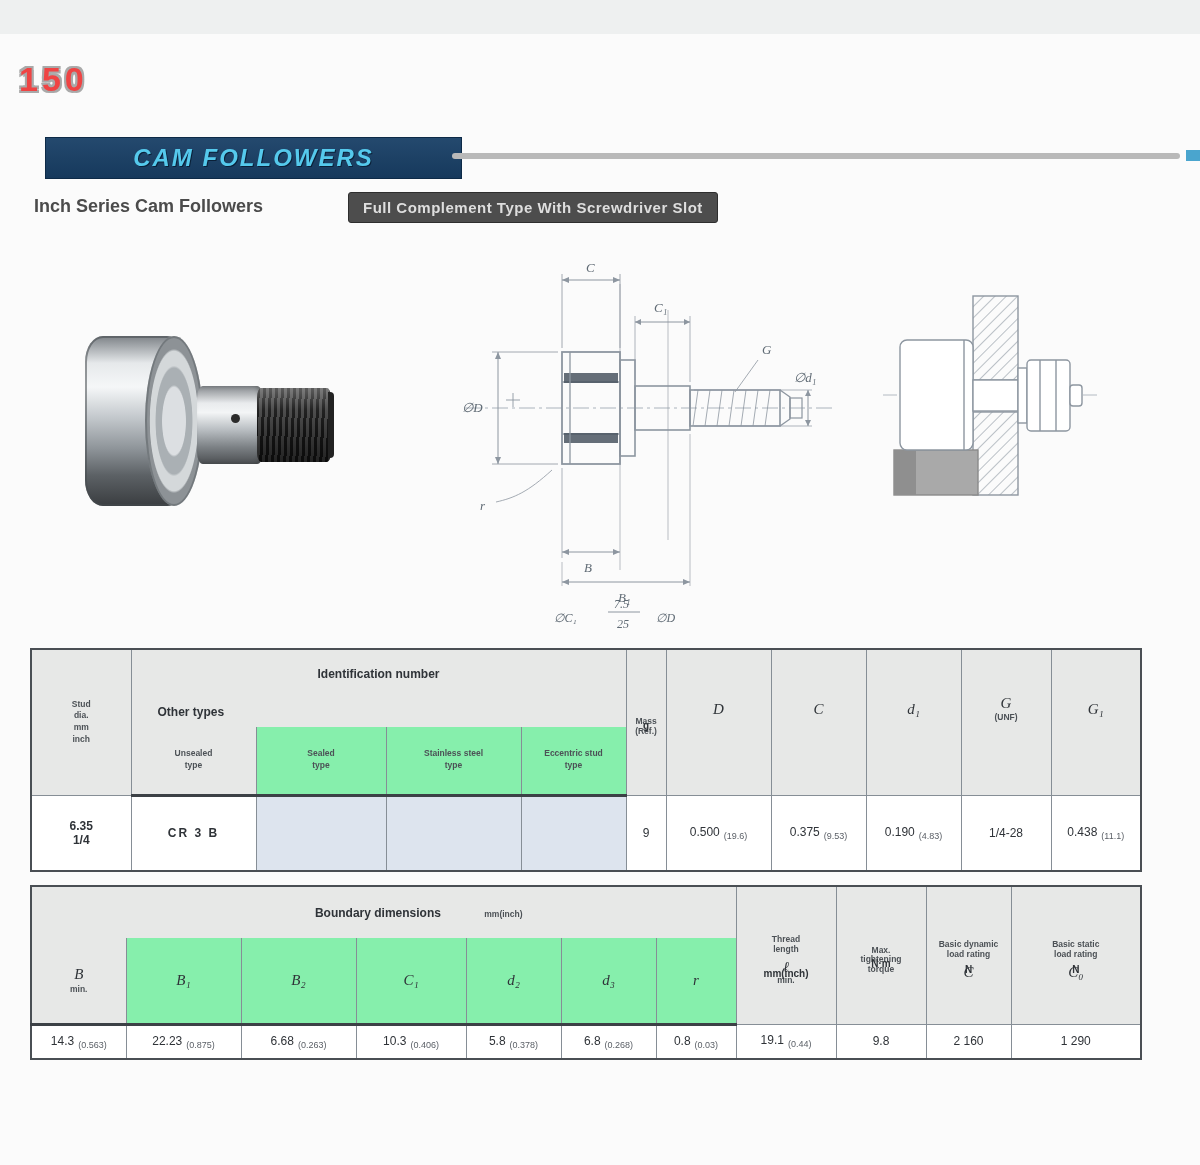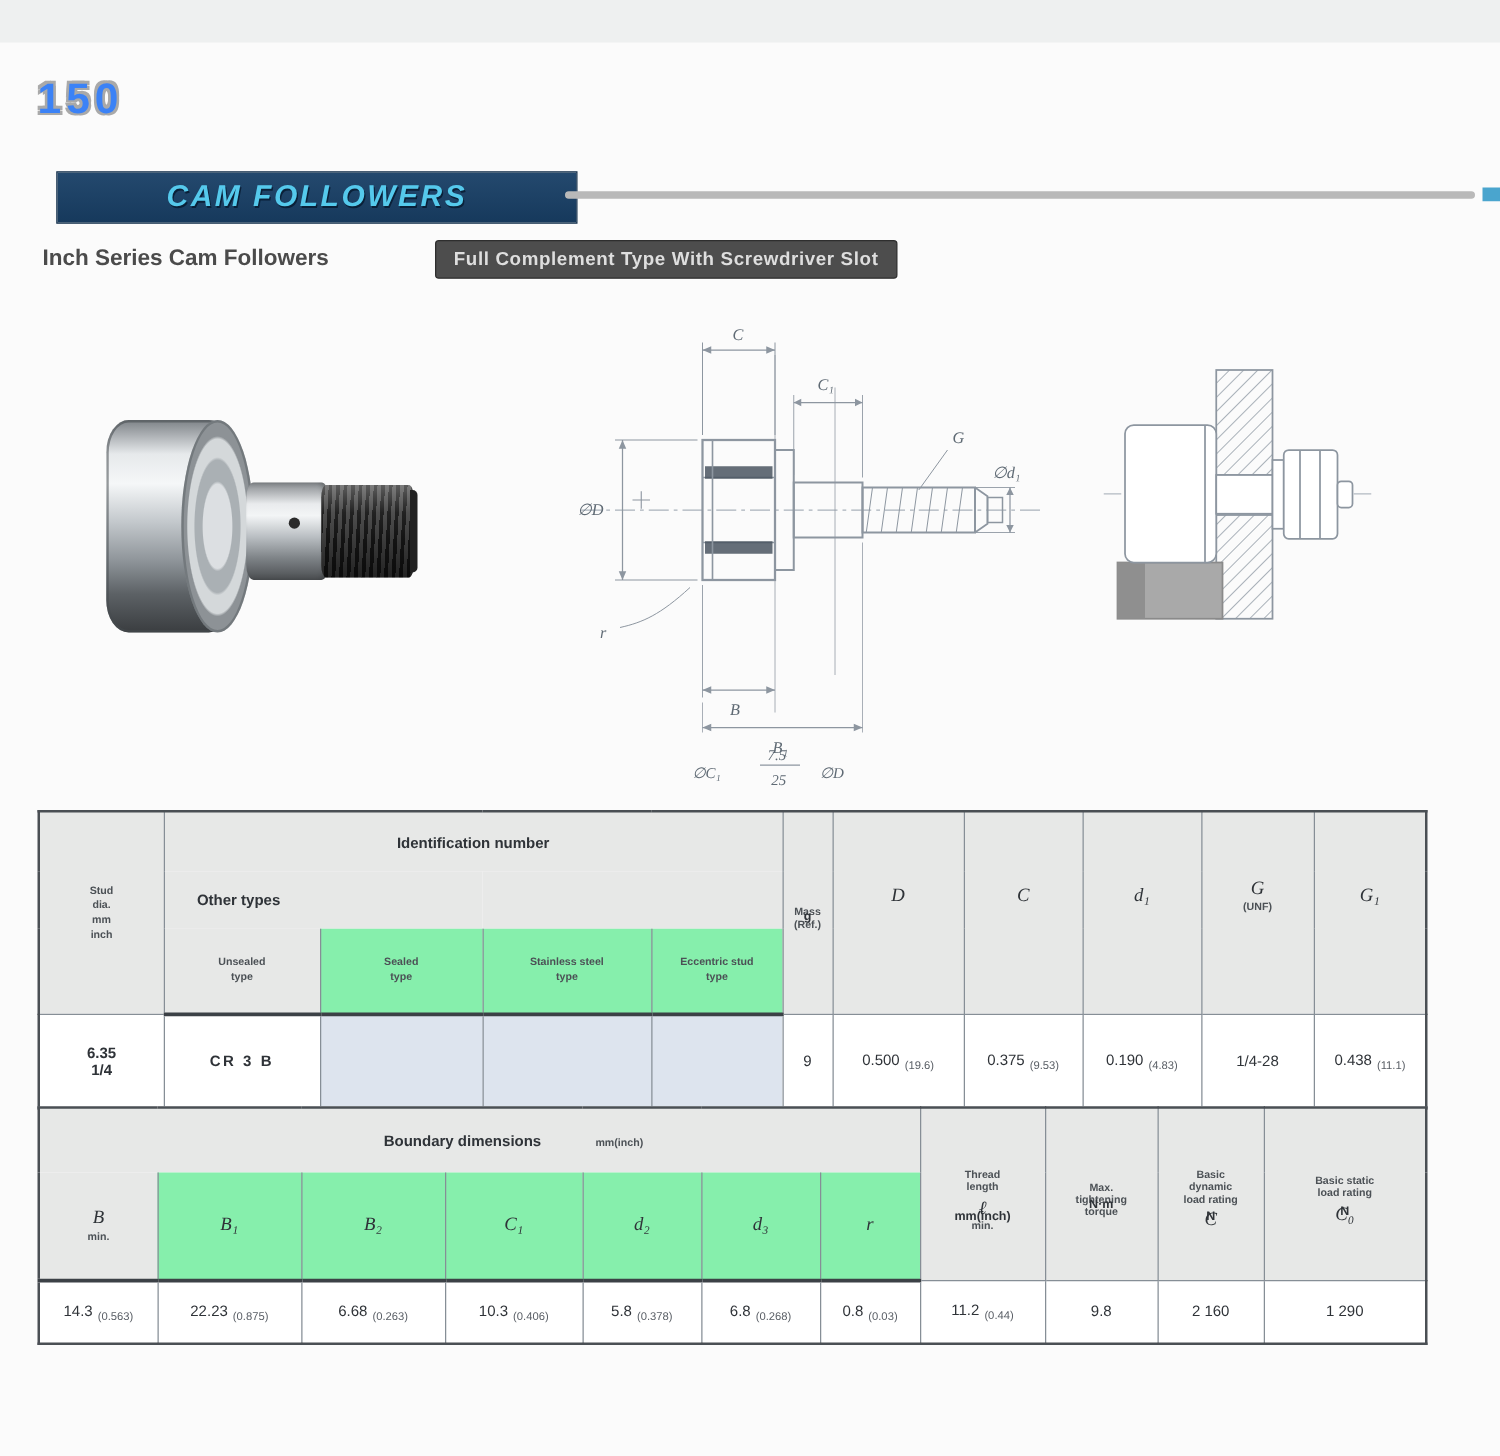--- a/index.html
+++ b/index.html
@@ -3,22 +3,22 @@
 <meta charset="utf-8">
 <style>
   html,body{margin:0;padding:0;}
   body{
     width:1200px;height:1165px;position:relative;overflow:hidden;
     background:#fbfbfb;font-family:"Liberation Sans",sans-serif;color:#333;
   }
   .topstrip{position:absolute;left:0;top:0;width:1200px;height:34px;background:#eef0f0;}
   
   .pagenum{
-    position:absolute;left:30px;top:60px;font:bold 34px "Liberation Sans",sans-serif;
-    letter-spacing:4px;color:#3b82f6;
+    position:absolute;left:19px;top:60px;font:bold 34px "Liberation Sans",sans-serif;
+    letter-spacing:4px;color:#ef4444;
     text-shadow:-2px -2px 0 #a9a9a9,2px -2px 0 #a9a9a9,-2px 2px 0 #a9a9a9,2px 2px 0 #a9a9a9,0 0 2px #9a9a9a;
   }
   
   .h-bar{position:absolute;left:30px;top:137px;height:40px;width:415px;
     background:linear-gradient(180deg,#24496e,#16395c);border:1px solid #0d2a47;
     display:flex;align-items:center;justify-content:center;margin-left:15px;}
   .h-bar span{font:bold italic 24px "Liberation Sans",sans-serif;color:#55c9ec;letter-spacing:2px;
     text-shadow:1px 1px 0 #0a2038;}
   .h-rule{position:absolute;left:452px;top:153px;width:728px;height:6px;background:#b9b9b9;border-radius:3px;}
   .h-nub{position:absolute;left:1186px;top:150px;width:14px;height:11px;background:#4aa5ce;}
@@ -45,21 +45,21 @@
     background:linear-gradient(180deg,rgba(255,255,255,.30),rgba(255,255,255,.05) 30%,rgba(0,0,0,.15) 60%,rgba(0,0,0,.5) 100%);}
   .ph-tip{position:absolute;left:243px;top:64px;width:6px;height:66px;border-radius:0 4px 4px 0;background:#222;}
   
   .draw{position:absolute;}
   svg text{font:italic 13px "Liberation Serif",serif;fill:#5f6a74;}
   svg .cap{font:italic 12px "Liberation Serif",serif;}
   
   table.t{border-collapse:collapse;table-layout:fixed;position:absolute;left:30px;
     font:12px "Liberation Sans",sans-serif;color:#2f3338;background:#fff;}
   table.t{border:2px solid #4a4f54;}
-  .t th,.t td{border:1px solid #868e96;padding:16px;margin-top:30px;}
+  .t th,.t td{border:1px solid #868e96;padding:0;margin-top:30px;}
   .t thead th{background:#e7e8e7;font-weight:bold;}
   .t .nb{border:0;background:#e7e8e7;}
   .t .vline{border:0;border-left:1px solid #868e96;background:#86efac;}
   .t thead tr.last th{border-bottom:3px solid #3c4146;}
   .t td{background:#fff;text-align:center;vertical-align:middle;}
   .t td.blue{background:#dde4ee;}
   .sym{font:italic 15px "Liberation Serif",serif;}
   .alt{font-size:9px;color:#5a5f66;margin-left:4px;vertical-align:sub;}
   .stack{display:flex;flex-direction:column;align-items:center;justify-content:center;gap:2px;height:100%;}
   .tiny{font-size:8.5px;font-weight:bold;color:#4c5156;line-height:1.15;}
@@ -364,27 +364,27 @@
         </th>
       <th class="vline">
           <div class="stack sym">d₃</div>
         </th>
       <th class="vline">
           <div class="stack sym">r</div>
         </th>
     </tr>
   </thead>
   <tbody>
-    <tr style="height:49px;">
+    <tr style="height:35px;">
       <td><span>14.3</span><span class="alt">(0.563)</span></td>
       <td><span>22.23</span><span class="alt">(0.875)</span></td>
       <td><span>6.68</span><span class="alt">(0.263)</span></td>
       <td><span>10.3</span><span class="alt">(0.406)</span></td>
       <td><span>5.8</span><span class="alt">(0.378)</span></td>
       <td><span>6.8</span><span class="alt">(0.268)</span></td>
       <td><span>0.8</span><span class="alt">(0.03)</span></td>
-      <td><span>11.2</span><span class="alt">(0.44)</span></td>
+      <td><span>19.1</span><span class="alt">(0.44)</span></td>
       <td>9.8</td>
       <td>2 160</td>
       <td>1 290</td>
     </tr>
   </tbody>
 </table>
 
 </body></html>

